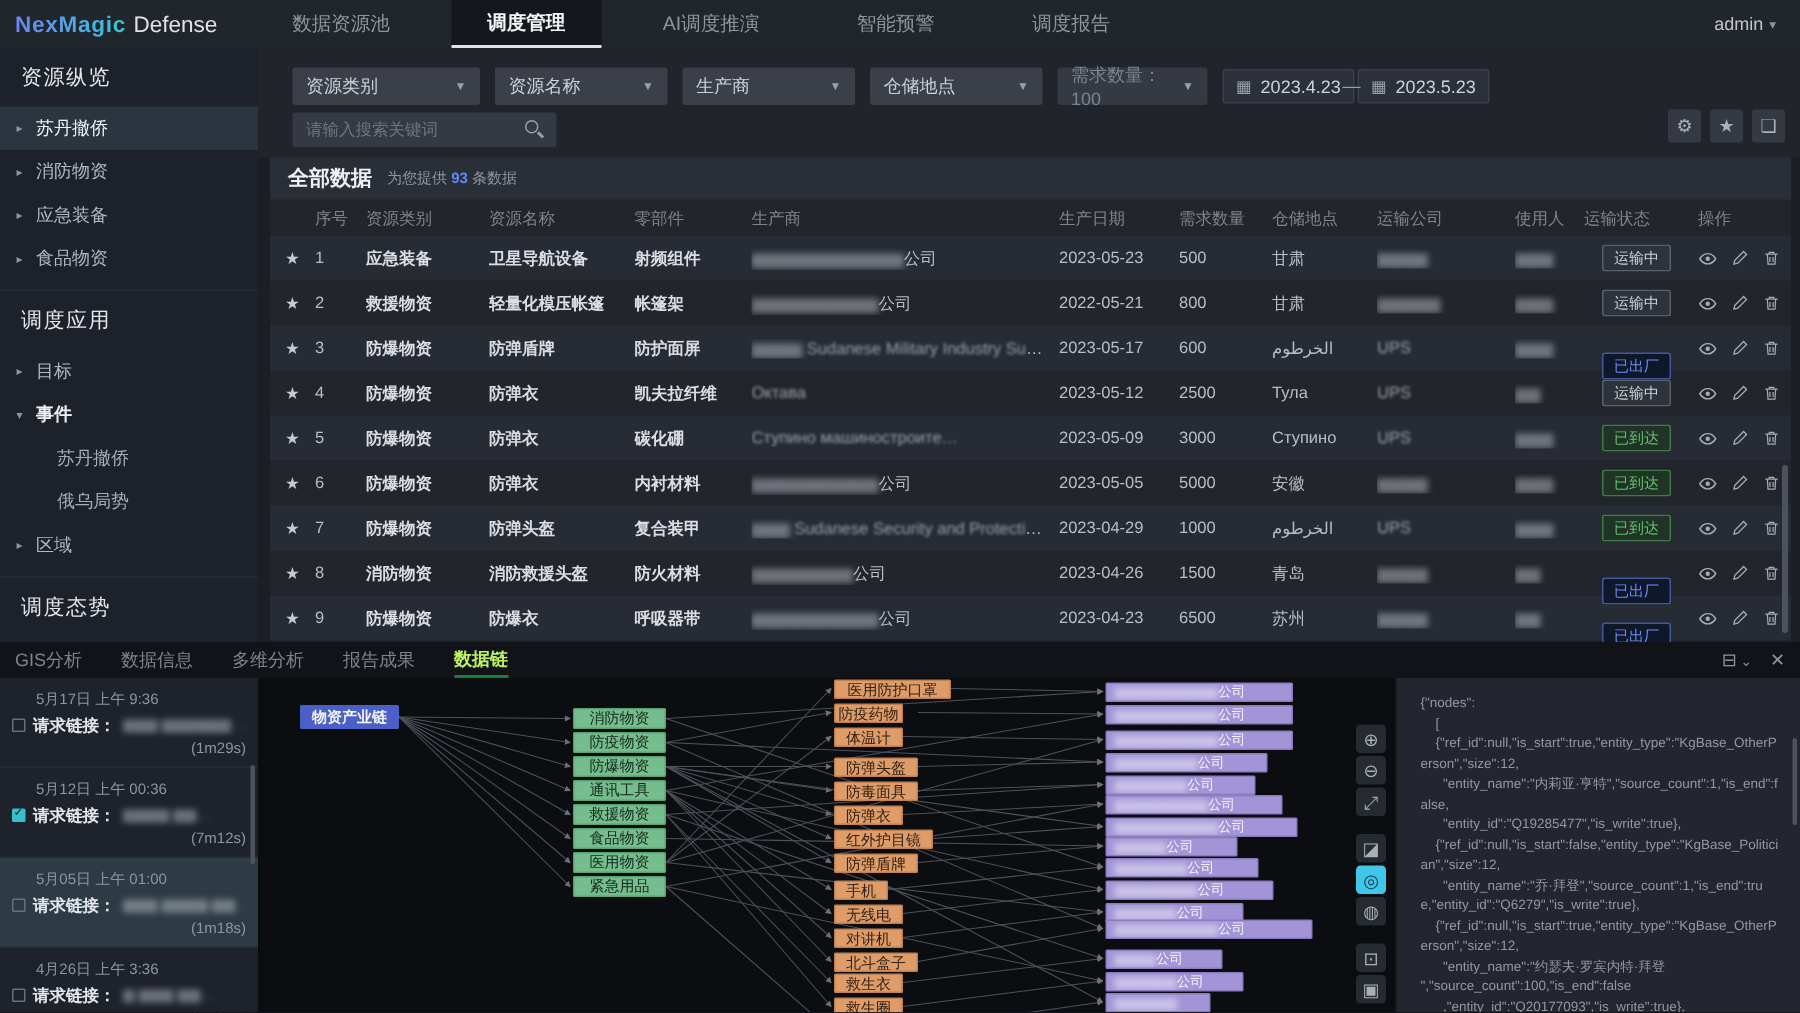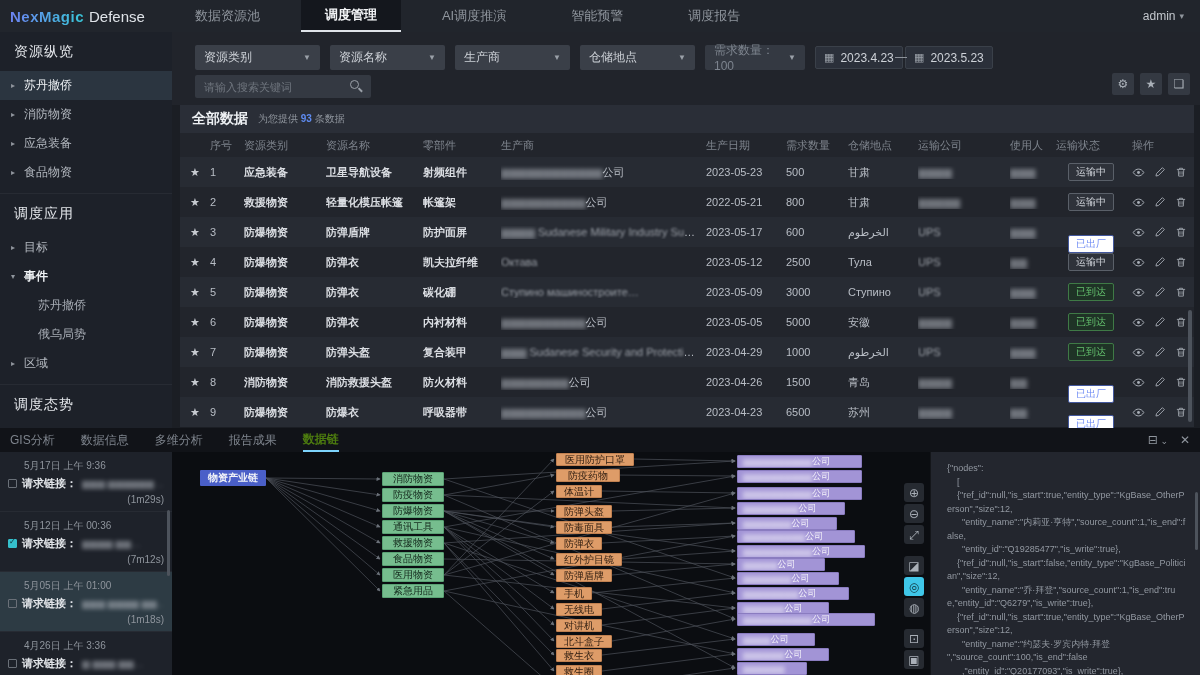--- a/index.html
+++ b/index.html
@@ -57,31 +57,31 @@
   .t-sub .cnt { color:#5e8bf0; font-weight:bold; }
   .grid-row { display:grid; grid-template-columns:30px 34px 82px 97px 78px 205px 80px 62px 70px 92px 46px 76px 62px; align-items:center; }
   .t-head { height:24px; font-size:11px; color:#7e848d; }
   .t-row { height:30px; font-size:11px; color:#b9bec6; }
   .t-row:nth-child(odd) { background:#272b33; }
   .t-row .cn { color:#dadde2; font-weight:bold; }
   .cell { overflow:hidden; white-space:nowrap; text-overflow:ellipsis; padding-right:6px; }
   .fav { text-align:center; color:#c6cad0; font-size:11px; cursor:pointer; }
   .badge { display:inline-block; font-size:10px; padding:1px 7px; border-radius:2px; border:1px solid; }
   .b-transit { color:#ced2d8; border-color:#5a6069; background:#2e323a; }
-  .b-shipped { color:#6e8bf5; border-color:#43589e; background:#ffffff;margin-top:24px; }
+  .b-shipped { color:#6e8bf5; border-color:#43589e; background:#0f172a;margin-top:24px; }
   .b-arrived { color:#64c16e; border-color:#3f7a46; background:#1f3326; }
   .ops { display:flex; gap:9px; align-items:center; color:#a6acb4; }
   .ops span { cursor:pointer; display:flex; }
   .vscroll { position:absolute; width:4px; border-radius:2px; background:#4d535c; }
 
   
   .btabs { position:absolute; left:0; top:428px; width:1200px; height:24px; background:#111318; display:flex;
            align-items:center; padding:0 10px; gap:26px; z-index:4; }
   .btab { font-size:12px; color:#7e848d; height:24px; display:flex; align-items:center; cursor:pointer; }
-  .btab.active { color:#4d7c0f; font-weight:bold; border-bottom:2px solid #7dd3fc; }
+  .btab.active { color:#bef264; font-weight:bold; border-bottom:2px solid #15803d; }
   .btabs-right { margin-left:auto; display:flex; align-items:center; gap:12px; color:#8f959d; font-size:12px; }
   .btabs-right span { cursor:pointer; }
 
   .reqlist { position:absolute; left:0; top:452px; width:172px; height:223px; background:#1e222a; overflow:hidden; }
   .req { padding:7px 8px 6px; border-bottom:1px solid #272b33; cursor:pointer; }
   .req.selected { background:#2d3b44; }
   .req .rdate { font-size:10px; color:#8f959d; padding-left:16px; }
   .req .rline { display:flex; align-items:center; gap:5px; margin-top:3px; }
   .req .cb { width:9px; height:9px; border:1px solid #6a7078; border-radius:1px; background:transparent; flex:none; }
   .req .cb.on { background:#35c0cc; border-color:#35c0cc; position:relative; }
@@ -656,21 +656,21 @@
         <div class="gnode n-root" style="left: 28px; top: 18px; width: 66px; height: 16px;">物资产业链</div>
         <div class="gnode n-green" style="left: 210px; top: 20px; width: 62px; height: 14px;">消防物资</div>
         <div class="gnode n-green" style="left: 210px; top: 36px; width: 62px; height: 14px;">防疫物资</div>
         <div class="gnode n-green" style="left: 210px; top: 52px; width: 62px; height: 14px;">防爆物资</div>
         <div class="gnode n-green" style="left: 210px; top: 68px; width: 62px; height: 14px;">通讯工具</div>
         <div class="gnode n-green" style="left: 210px; top: 84px; width: 62px; height: 14px;">救援物资</div>
         <div class="gnode n-green" style="left: 210px; top: 100px; width: 62px; height: 14px;">食品物资</div>
         <div class="gnode n-green" style="left: 210px; top: 116px; width: 62px; height: 14px;">医用物资</div>
         <div class="gnode n-green" style="left: 210px; top: 132px; width: 62px; height: 14px;">紧急用品</div>
         <div class="gnode n-orange" style="left: 384px; top: 1px; width: 78px; height: 13px;">医用防护口罩</div>
-        <div class="gnode n-orange" style="left: 384px; top: 17px; width: 64px; height: 13px;">防疫药物</div>
+        <div class="gnode n-orange" style="left: 384px; top: 17px; width: 46px; height: 13px;">防疫药物</div>
         <div class="gnode n-orange" style="left: 384px; top: 33px; width: 46px; height: 13px;">体温计</div>
         <div class="gnode n-orange" style="left: 384px; top: 53px; width: 56px; height: 13px;">防弹头盔</div>
         <div class="gnode n-orange" style="left: 384px; top: 69px; width: 56px; height: 13px;">防毒面具</div>
         <div class="gnode n-orange" style="left: 384px; top: 85px; width: 46px; height: 13px;">防弹衣</div>
         <div class="gnode n-orange" style="left: 384px; top: 101px; width: 66px; height: 13px;">红外护目镜</div>
         <div class="gnode n-orange" style="left: 384px; top: 117px; width: 56px; height: 13px;">防弹盾牌</div>
         <div class="gnode n-orange" style="left: 384px; top: 135px; width: 36px; height: 13px;">手机</div>
         <div class="gnode n-orange" style="left: 384px; top: 151px; width: 46px; height: 13px;">无线电</div>
         <div class="gnode n-orange" style="left: 384px; top: 167px; width: 46px; height: 13px;">对讲机</div>
         <div class="gnode n-orange" style="left: 384px; top: 183px; width: 56px; height: 13px;">北斗盒子</div>

